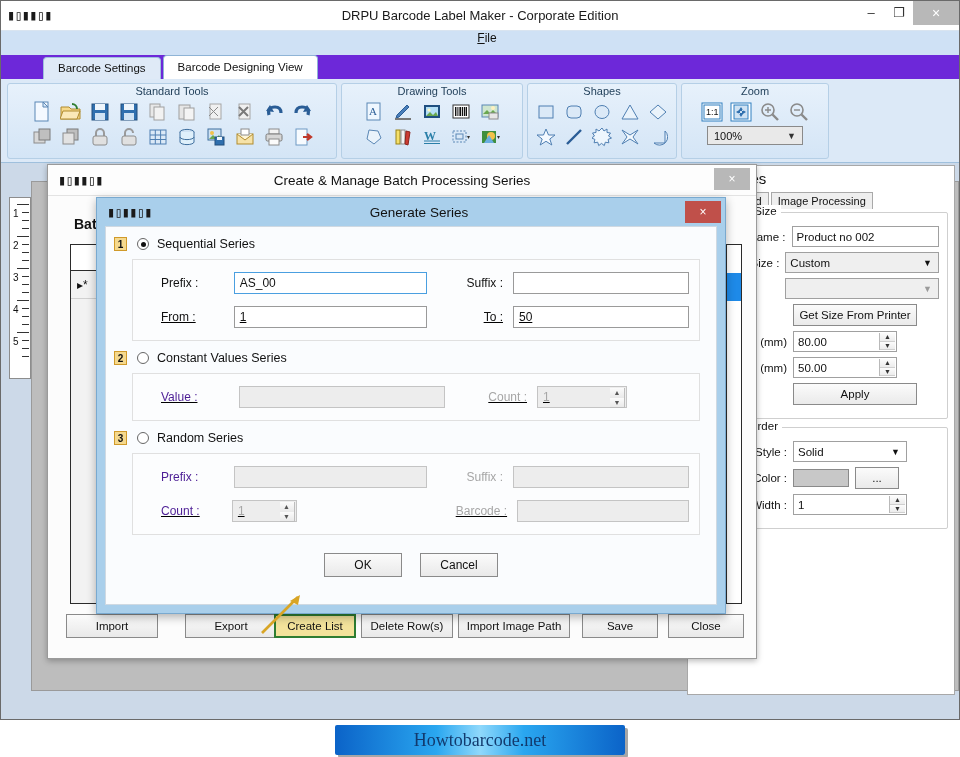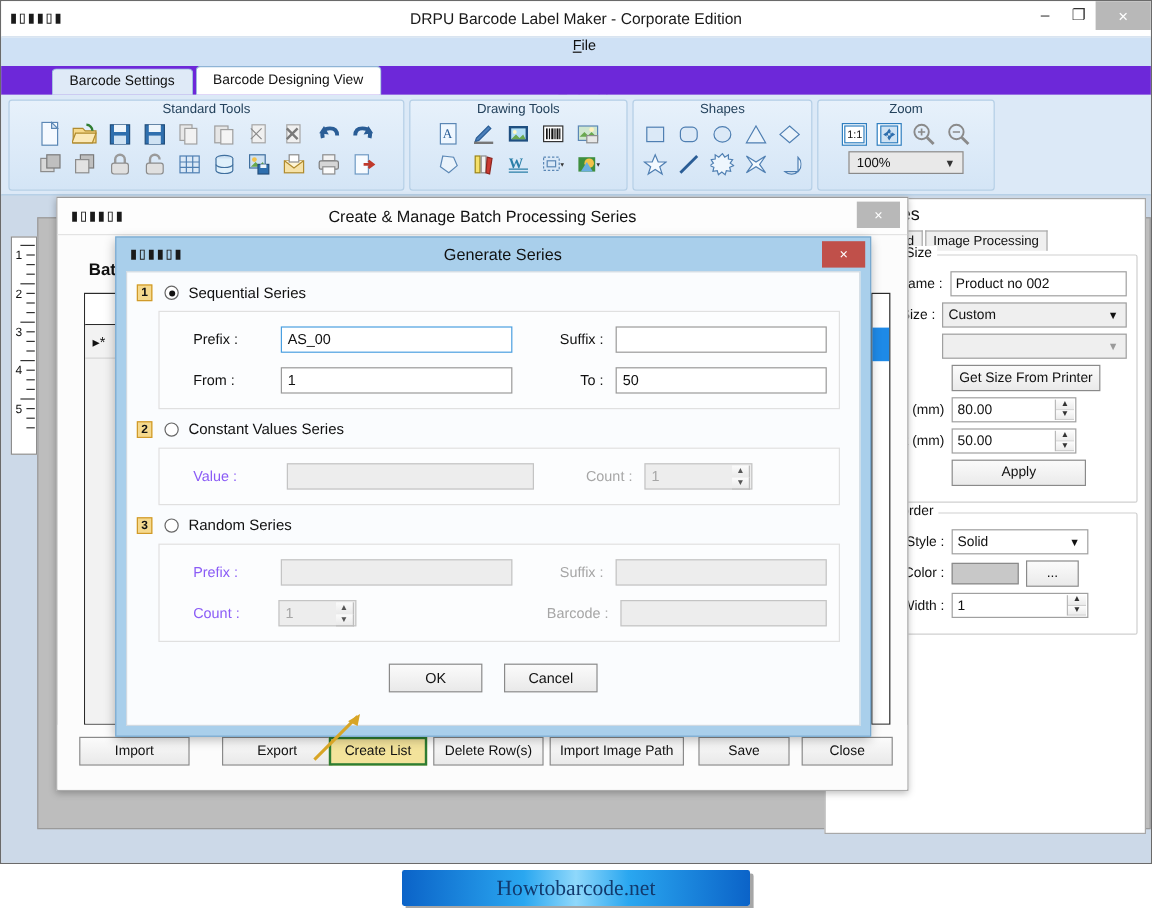--- a/index.html
+++ b/index.html
@@ -238,23 +238,23 @@
     font-weight:bold; flex:none;
   }
   .sec-head .radio { margin-left:2px; }
   .sec-head .sl { font-size:12.5px; color:#111; }
 
   .panel {
     margin:8px 16px 0 26px; border:1px solid #e0e0e0; background:#fcfdfe;
     padding:12px 10px; position:relative;
   }
   .prow { display:flex; align-items:center; margin-bottom:12px; }
-  .prow:last-child { margin-bottom:0; }
+  .prow:last-child { margin-bottom:0;text-decoration:underline; }
   .pl { font-size:12px; color:#111; width:96px; padding-left:18px; }
-  .pl.dis { color:#8b5cf6; }
+  .pl.dis { color:#4c1d95; }
   .pin {
     height:22px; border:1px solid #9a9a9a; background:#fff; font-size:12px;
     padding:2px 5px; color:#111; display:flex; align-items:center;
   }
   .pin.focus { border:1px solid #4a9fe0; }
   .pin.dis { background:#ededed; border:1px solid #c4c4c4; color:#a6a6a6; }
   .pin.w1 { width:206px; }
   .pin.w2 { width:188px; }
   .pl2 { font-size:12px; color:#111; width:92px; text-align:right; padding-right:10px; }
   .pl2.dis { color:#a6a6a6; }
@@ -721,21 +721,21 @@
           <div class="txt spin" style="width:104px">
             <span>50.00</span>
             <div class="sbtns">
                 <div>▲</div>
                 <div>▼</div>
               </div>
           </div>
         </div>
         <div class="fieldrow">
           <span class="fl"></span>
-          <div class="btnx" style="width:112px">Apply</div>
+          <div class="btnx" style="width:124px">Apply</div>
         </div>
       </div>
 
       <div class="gbox">
         <div class="gbox-legend">Shape Border</div>
         <div class="fieldrow">
           <span class="fl">Style :</span>
           <div class="sel" style="width:114px;background:#fff">
             <span>Solid</span>
             <span class="chev">▼</span>

